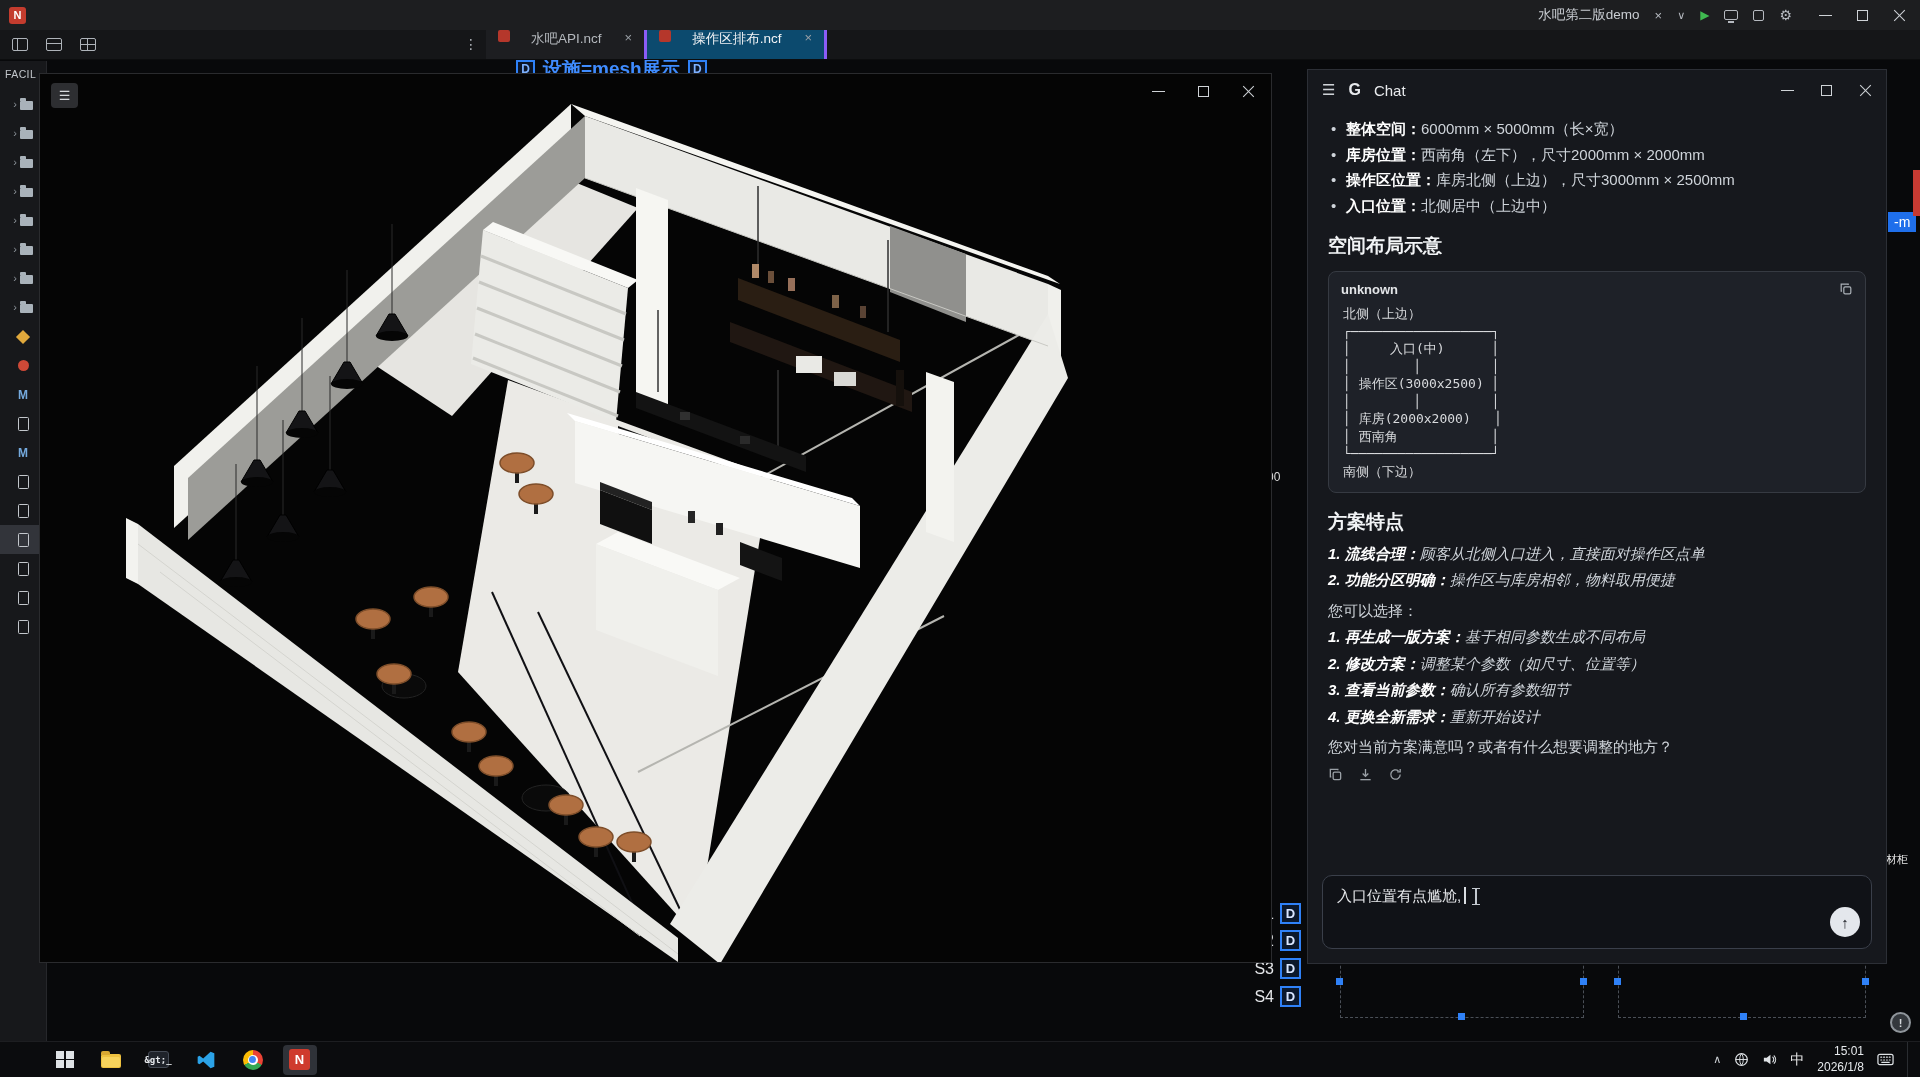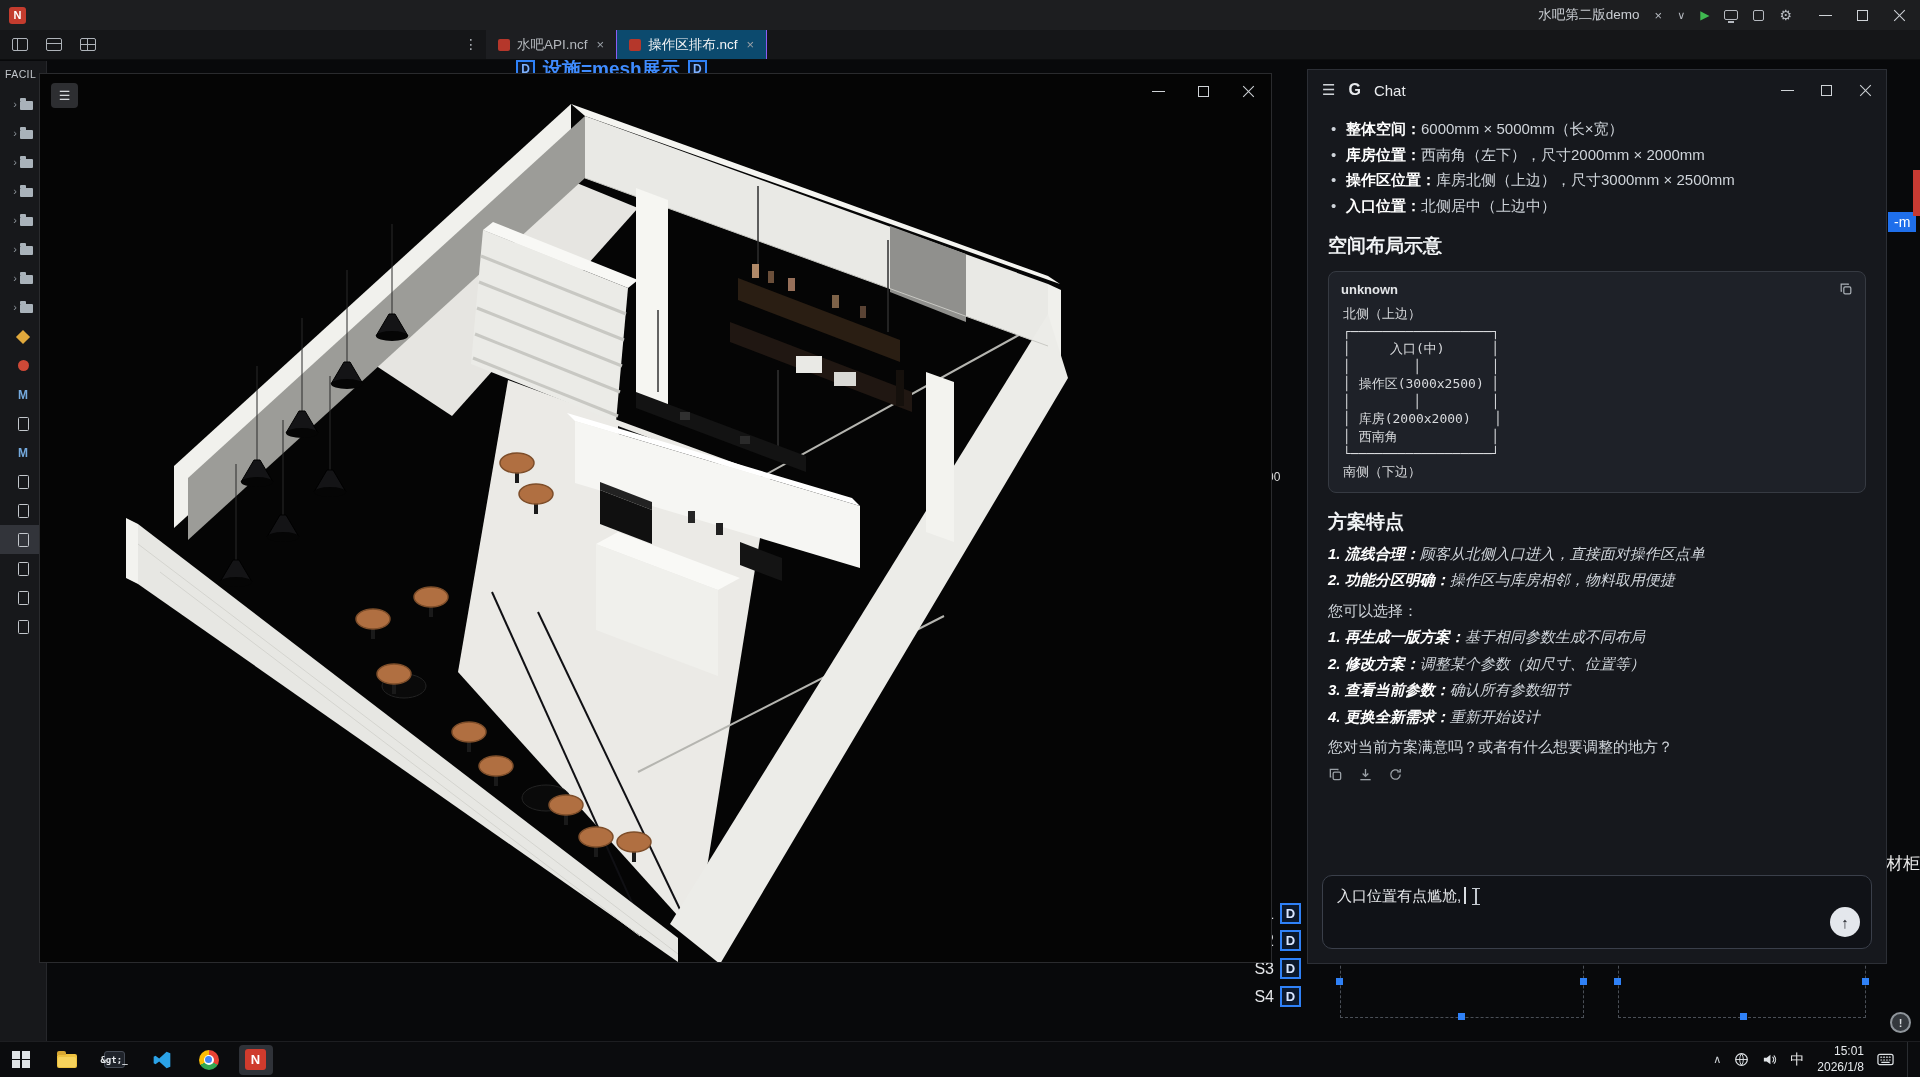--- a/index.html
+++ b/index.html
@@ -27,21 +27,21 @@
   
   .tabbar{position:absolute;top:30px;left:0;right:0;height:30px;background:#151618;border-bottom:1px solid #0c0d0e;z-index:5;}
   .layout-icos{position:absolute;left:12px;top:8px;display:flex;gap:18px;}
   .li-ico{width:16px;height:13px;border:1.5px solid #aeb3b9;border-radius:2px;position:relative;}
   .li-ico.v1::after{content:'';position:absolute;left:4px;top:0;bottom:0;border-left:1.5px solid #aeb3b9;}
   .li-ico.v2::after{content:'';position:absolute;left:0;right:0;top:4px;border-top:1.5px solid #aeb3b9;}
   .li-ico.v3::before{content:'';position:absolute;left:6px;top:0;bottom:0;border-left:1.5px solid #aeb3b9;}
   .li-ico.v3::after{content:'';position:absolute;left:0;right:0;top:5px;border-top:1.5px solid #aeb3b9;}
   .tab-dots{position:absolute;left:464px;top:6px;color:#aeb3b9;font-size:14px;}
   .tabs{position:absolute;left:486px;top:0;bottom:0;display:flex;}
-  .tab{display:flex;align-items:center;gap:7px;padding:0 12px;height:100%;font-size:13.5px;color:#b4b8bd;background:#1d1e21;border-right:1px solid #8b5cf6;}
+  .tab{display:flex;gap:21px;padding:0 12px;height:100%;font-size:13.5px;color:#b4b8bd;background:#1d1e21;border-right:3px solid #8b5cf6;}
   .tab.active{background:#0c4a6e;color:#f2f3f5;}
   .tab-file-ico{width:12px;height:12px;background:#b5372b;border-radius:2px;flex:none;}
   .tab-close{color:#9aa0a6;font-size:13px;margin-left:2px;}
   
   .sidebar{position:absolute;top:61px;left:0;bottom:36px;width:47px;background:#17181b;border-right:1px solid #26272b;z-index:1;}
   .sb-head{font-size:10.5px;color:#c2c6cb;padding:7px 0 0 5px;letter-spacing:.4px;white-space:nowrap;overflow:hidden;}
   .sb-list{margin-top:10px;display:flex;flex-direction:column;}
   .sb-row{height:29px;display:flex;align-items:center;justify-content:center;gap:3px;}
   .sb-row.sel{background:#32343a;}
   .chev{color:#8d939a;font-size:11px;line-height:1;}
@@ -86,21 +86,21 @@
   .numli{margin:4px 0;font-style:italic;}
   .chat-p{margin:8px 0 4px;}
   .actions{display:flex;gap:15px;margin-top:8px;}
   .chat-input{flex:none;margin:8px 14px 14px;border:1.5px solid #3a3f4a;border-radius:10px;background:#101217;height:74px;position:relative;padding:11px 46px 10px 14px;font-size:15px;color:#e6e8eb;}
   .caret{display:inline-block;width:1.5px;height:17px;background:#d9dde2;margin-left:3px;vertical-align:-3px;}
   .ibeam{position:absolute;left:152px;top:13px;width:2px;height:15px;background:#c3c8cf;}
   .ibeam::before,.ibeam::after{content:'';position:absolute;left:-3px;width:8px;border-top:1.5px solid #c3c8cf;}
   .ibeam::before{top:-1px;} .ibeam::after{bottom:-1px;}
   .send{position:absolute;right:11px;bottom:11px;width:30px;height:30px;border-radius:50%;background:#e4e7ec;color:#1b1d22;font-size:15px;font-weight:bold;display:flex;align-items:center;justify-content:center;}
   
-  .taskbar{position:absolute;left:0;right:0;bottom:0;height:36px;background:#0b0c0e;border-top:1px solid #1d1e21;display:flex;align-items:center;z-index:7;}
+  .taskbar{position:absolute;left:0;right:0;bottom:0;height:36px;background:#0b0c0e;border-top:1px solid #1d1e21;display:flex;align-items:center;z-index:7;padding-left:44px;}
   .tb-left{display:flex;align-items:center;gap:27px;margin-left:12px;}
   .win{display:grid;grid-template-columns:8px 8px;grid-template-rows:8px 8px;gap:1.5px;}
   .win div{background:#dfe3e6;}
   .tb-folder{position:relative;width:20px;height:14px;background:#eec13f;border-radius:2px;margin-top:2px;}
   .tb-folder::before{content:'';position:absolute;top:-3px;left:0;width:9px;height:4px;background:#d9a832;border-radius:2px 2px 0 0;}
   .tb-folder::after{content:'';position:absolute;left:1px;right:1px;top:3px;bottom:1px;background:#f7d35c;border-radius:1.5px;}
   .tb-term{width:21px;height:17px;background:#1f232a;border:1px solid #454b55;border-radius:3px;display:flex;align-items:center;justify-content:center;font-family:"DejaVu Sans Mono",monospace;font-size:9px;font-weight:bold;color:#e6e9ec;}
   .chrome{position:relative;width:20px;height:20px;border-radius:50%;background:conic-gradient(#ea4335 0 120deg,#34a853 120deg 240deg,#fbbc05 240deg 360deg);}
   .chrome::before{content:'';position:absolute;inset:5px;background:#fff;border-radius:50%;}
   .chrome::after{content:'';position:absolute;inset:6.5px;background:#4285f4;border-radius:50%;}
@@ -229,21 +229,21 @@
   </div>
 
   <div class="mesh">
     <span class="dbox">D</span>
     <span class="mesh-text">设施=mesh展示</span>
     <span class="dbox">D</span>
   </div>
   <div class="frag blue-tag" style="left:1211px;top:248px;">Po</div>
   <div class="frag" style="left:1267px;top:470px;color:#dcdcdc;font-size:12px;">00</div>
   <div class="frag blue-tag" style="left:1888px;top:212px;">-m</div>
-  <div class="frag" style="left:1886px;top:852px;color:#e8e8e8;font-size:17px;">材柜</div>
+  <div class="frag" style="left:1886px;top:852px;color:#e8e8e8;font-size:11px;">材柜</div>
 
   <div class="srow" style="top:903px;">
     <span class="slabel">S1</span>
     <span class="sbadge">D</span>
   </div>
   <div class="srow" style="top:930px;">
     <span class="slabel">S2</span>
     <span class="sbadge">D</span>
   </div>
   <div class="srow" style="top:958px;">

